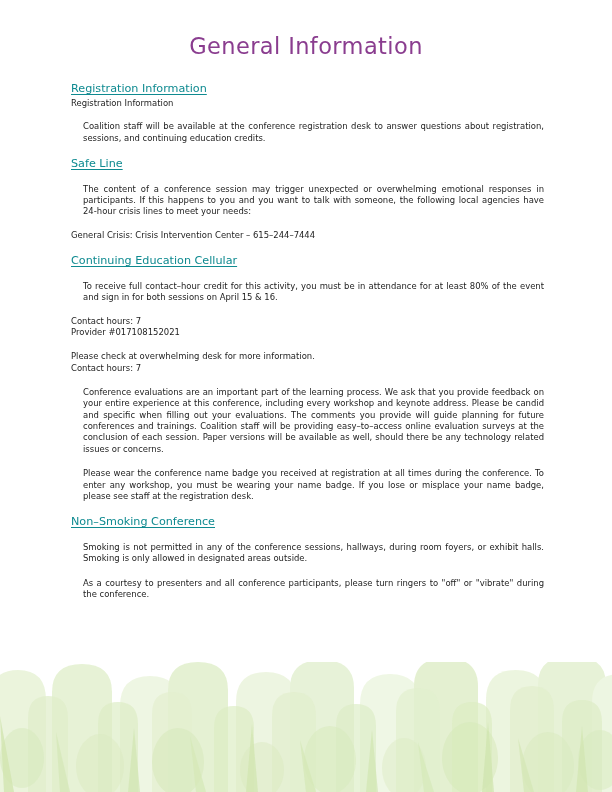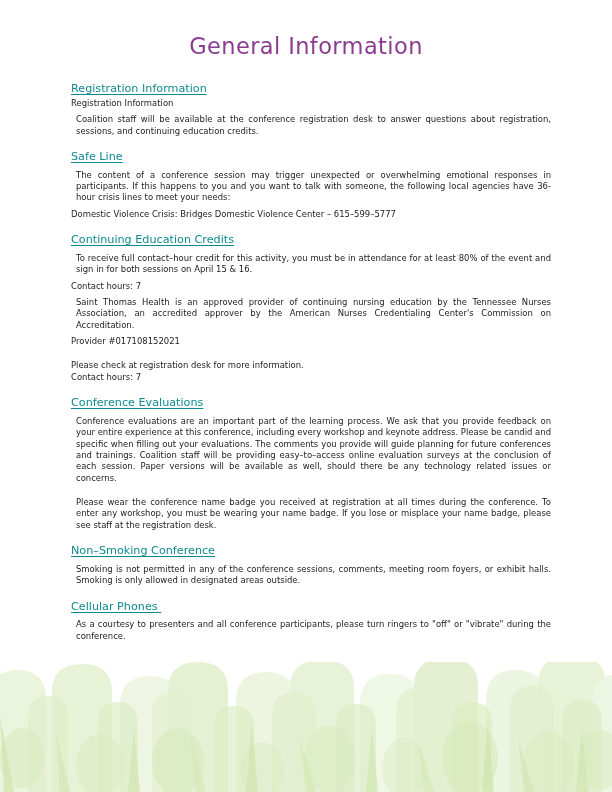--- a/index.html
+++ b/index.html
@@ -72,21 +72,21 @@
     text-decoration: underline;
     text-underline-offset: 2px;
     margin: 0 0 1px 0;
     line-height: 1.32;
     white-space: pre;
   }
 
   .para {
     font-size: 8.45px;
     line-height: 1.345;
-    margin: 5px;
+    margin: 12px;
     color: #1c1c1c;
     text-align: justify;
     text-justify: inter-word;
   }
 
   .lines .line {
     font-size: 8.45px;
     line-height: 1.345;
     color: #1c1c1c;
     white-space: pre-wrap;
@@ -156,59 +156,56 @@
       <div class="section">
         <div class="section-heading">Registration Information</div>
         <div class="lines">
           <div class="line">Registration Information</div>
         </div>
         <p class="para">Coalition staff will be available at the conference registration desk to answer questions about registration, sessions, and continuing education credits.</p>
       </div>
 
       <div class="section">
         <div class="section-heading">Safe Line</div>
-        <p class="para">The content of a conference session may trigger unexpected or overwhelming emotional responses in participants. If this happens to you and you want to talk with someone, the following local agencies have 36-hour crisis lines to meet your needs:</p>
-        <div class="lines">
-          <div class="line">Domestic Violence Crisis: Bridges Domestic Violence Center – 615–599–5777</div>
-        </div>
-      </div>
-
-      <div class="section">
-        <div class="section-heading">Continuing Education Credits</div>
+        <p class="para">The content of a conference session may trigger unexpected or overwhelming emotional responses in participants. If this happens to you and you want to talk with someone, the following local agencies have 24-hour crisis lines to meet your needs:</p>
+        <div class="lines">
+          <div class="line">General Crisis: Crisis Intervention Center – 615–244–7444</div>
+        </div>
+      </div>
+
+      <div class="section">
+        <div class="section-heading">Continuing Education Cellular</div>
         <p class="para">To receive full contact–hour credit for this activity, you must be in attendance for at least 80% of the event and sign in for both sessions on April 15 &amp; 16.</p>
         <div class="lines">
           <div class="line">Contact hours: 7</div>
         </div>
-        <p class="para">Saint Thomas Health is an approved provider of continuing nursing education by the Tennessee Nurses Association, an accredited approver by the American Nurses Credentialing Center's Commission on Accreditation.</p>
         <div class="lines">
           <div class="line">Provider #017108152021</div>
         </div>
       </div>
 
       <div class="section">
         <div class="lines">
-          <div class="line">Please check at registration desk for more information.</div>
+          <div class="line">Please check at overwhelming desk for more information.</div>
           <div class="line">Contact hours: 7</div>
         </div>
       </div>
 
       <div class="section">
-        <div class="section-heading">Conference Evaluations</div>
         <p class="para">Conference evaluations are an important part of the learning process. We ask that you provide feedback on your entire experience at this conference, including every workshop and keynote address. Please be candid and specific when filling out your evaluations. The comments you provide will guide planning for future conferences and trainings. Coalition staff will be providing easy–to–access online evaluation surveys at the conclusion of each session. Paper versions will be available as well, should there be any technology related issues or concerns.</p>
       </div>
 
       <div class="section">
         <p class="para">Please wear the conference name badge you received at registration at all times during the conference. To enter any workshop, you must be wearing your name badge. If you lose or misplace your name badge, please see staff at the registration desk.</p>
       </div>
 
       <div class="section">
         <div class="section-heading">Non–Smoking Conference</div>
-        <p class="para">Smoking is not permitted in any of the conference sessions, comments, meeting room foyers, or exhibit halls. Smoking is only allowed in designated areas outside.</p>
-      </div>
-
-      <div class="section">
-        <div class="section-heading">Cellular Phones </div>
+        <p class="para">Smoking is not permitted in any of the conference sessions, hallways, during room foyers, or exhibit halls. Smoking is only allowed in designated areas outside.</p>
+      </div>
+
+      <div class="section">
         <p class="para">As a courtesy to presenters and all conference participants, please turn ringers to "off" or "vibrate" during the conference.</p>
       </div>
 
     </div>
   </div>
 </div>
 
 </body></html>

